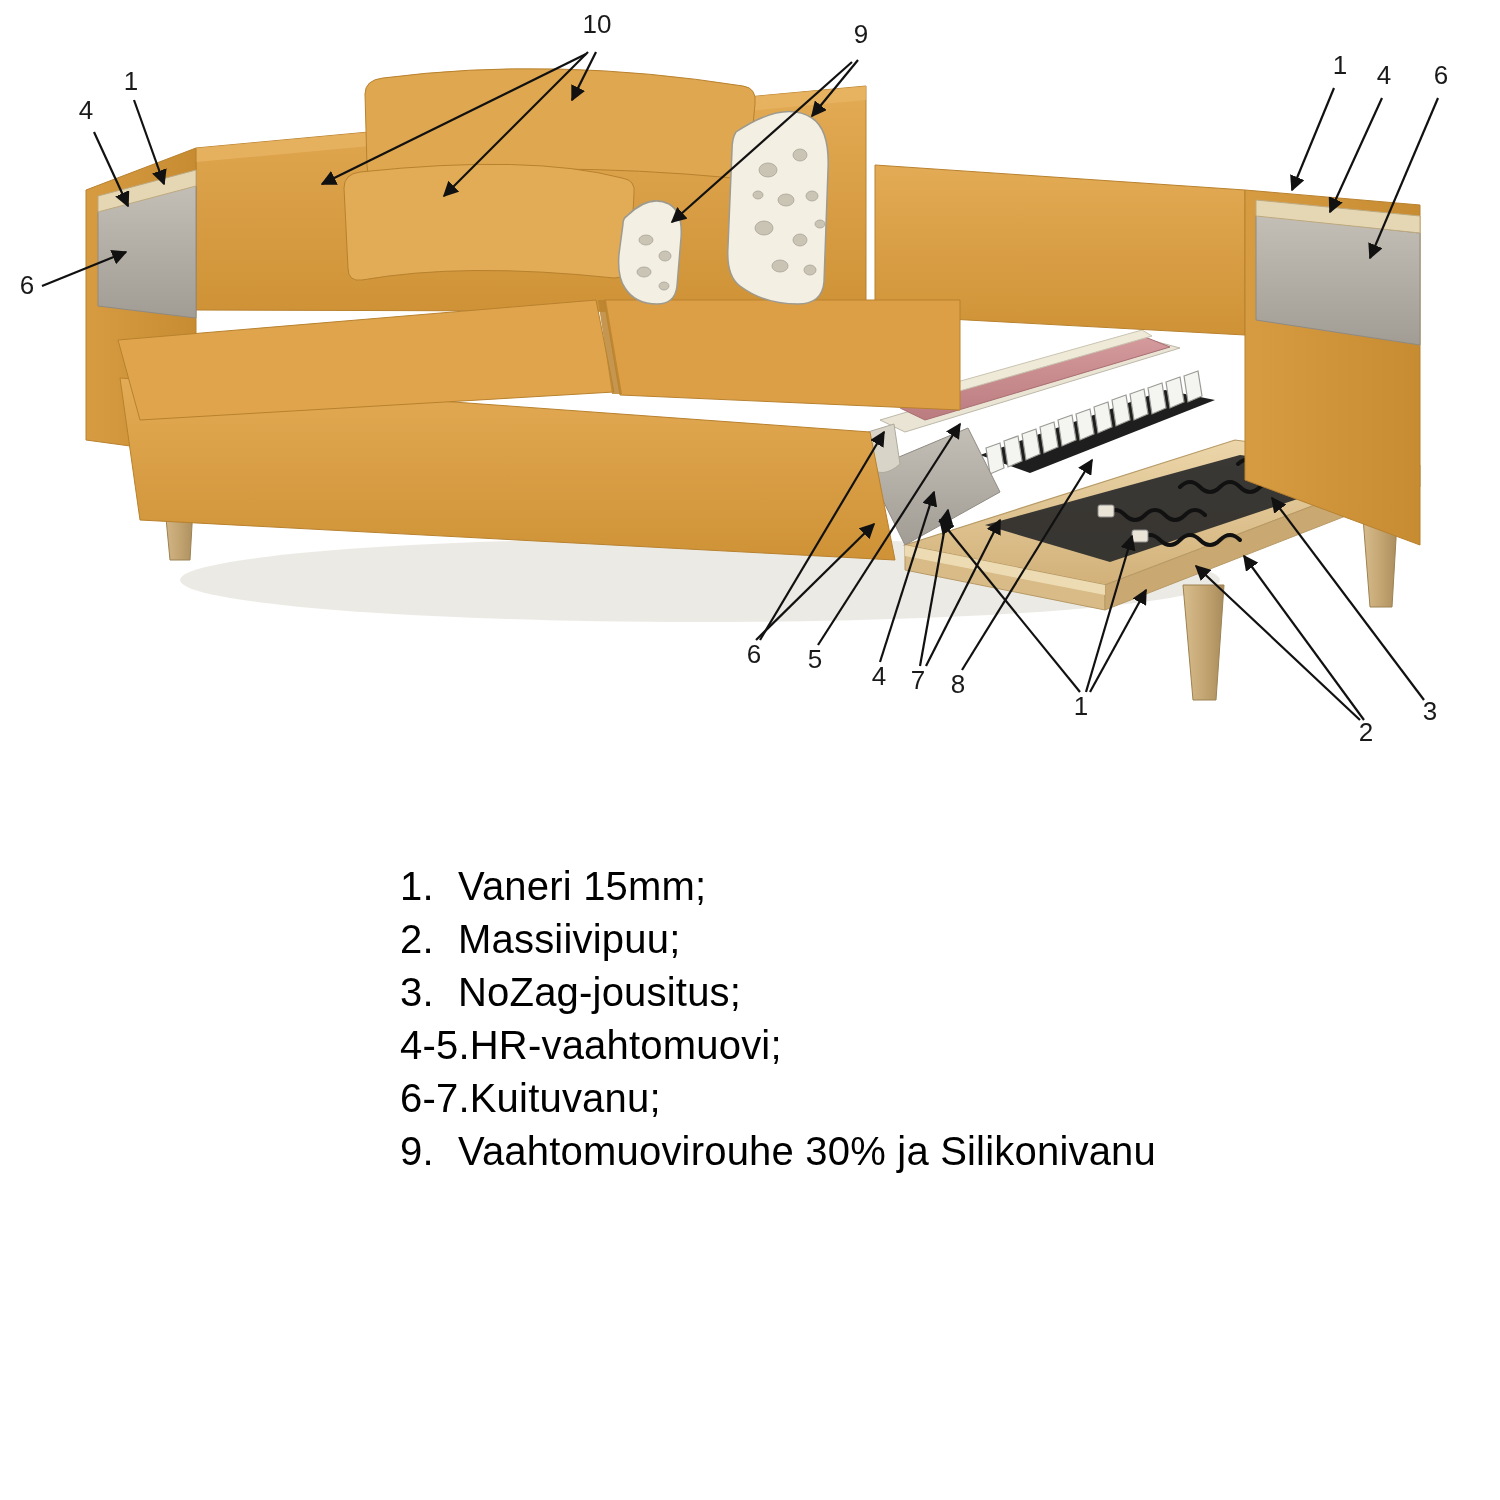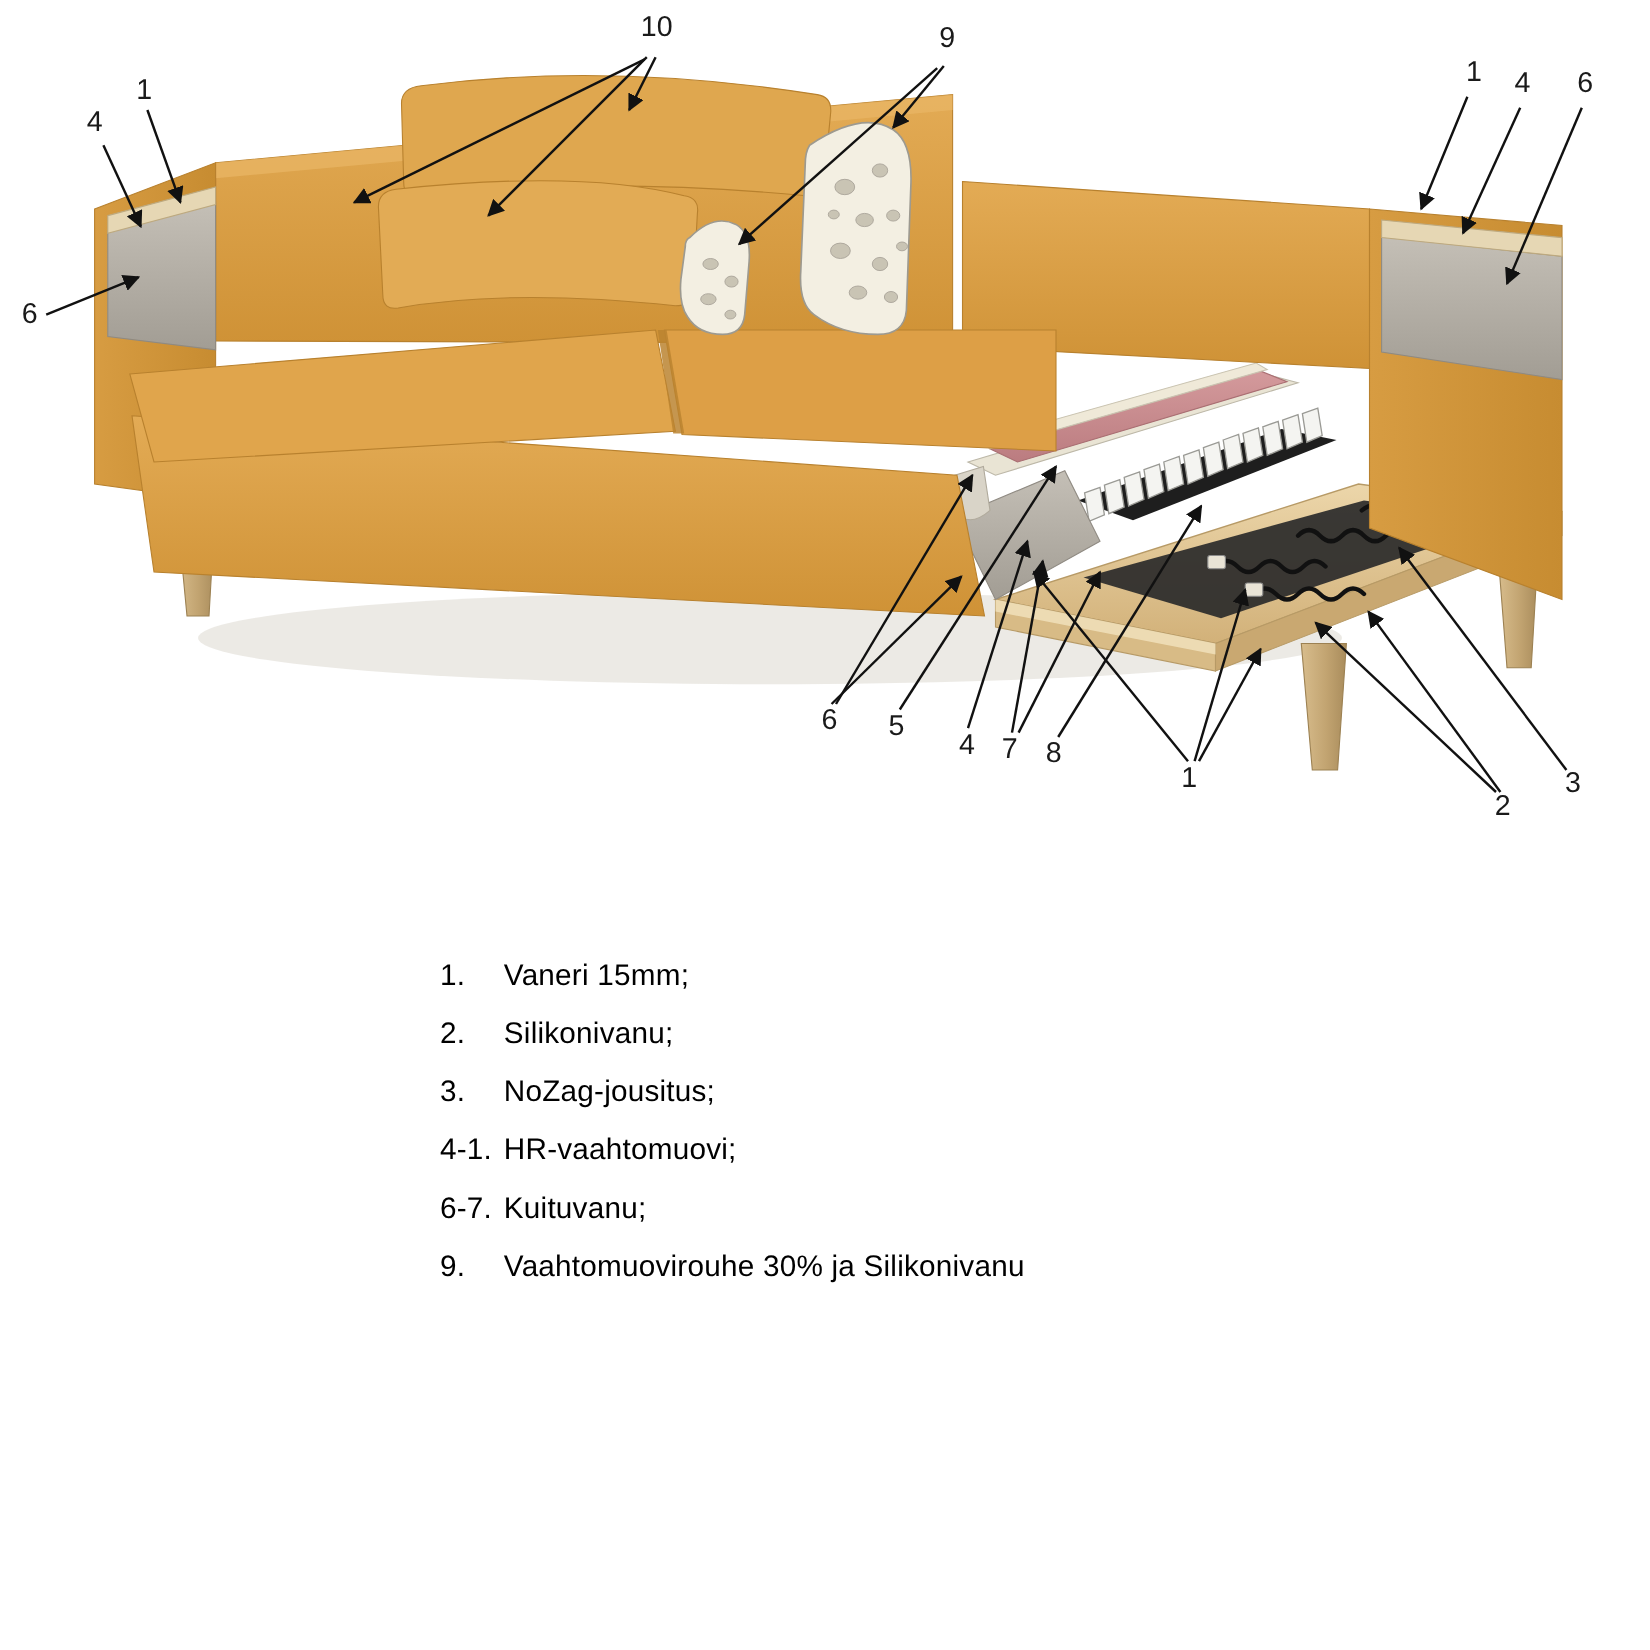--- a/index.html
+++ b/index.html
@@ -27,21 +27,21 @@
     left: 0;
     top: 860px;
     width: 1500px;
   }
   .legend-list {
     list-style: none;
     margin: 0;
     padding: 0 0 0 400px;
   }
   .legend-list li {
-    font-size: 27px;
+    font-size: 40px;
     line-height: 53px;
     letter-spacing: 0.2px;
     white-space: nowrap;
   }
   .legend-num {
     display: inline-block;
     min-width: 58px;
   }
   svg text {
     font-family: "Liberation Sans", sans-serif;
@@ -259,27 +259,27 @@
     </g>
   </svg>
 </div>
 
 <div id="legend">
   <ul class="legend-list">
     <li>
       <span class="legend-num">1.</span><span>Vaneri 15mm;</span>
     </li>
     <li>
-      <span class="legend-num">2.</span><span>Silikonivanu;</span>
+      <span class="legend-num">2.</span><span>Massiivipuu;</span>
     </li>
     <li>
       <span class="legend-num">3.</span><span>NoZag-jousitus;</span>
     </li>
     <li>
-      <span class="legend-num">4-1.</span><span>HR-vaahtomuovi;</span>
+      <span class="legend-num">4-5.</span><span>HR-vaahtomuovi;</span>
     </li>
     <li>
       <span class="legend-num">6-7.</span><span>Kuituvanu;</span>
     </li>
     <li>
       <span class="legend-num">9.</span><span>Vaahtomuovirouhe 30% ja Silikonivanu</span>
     </li>
   </ul>
 </div>
 

